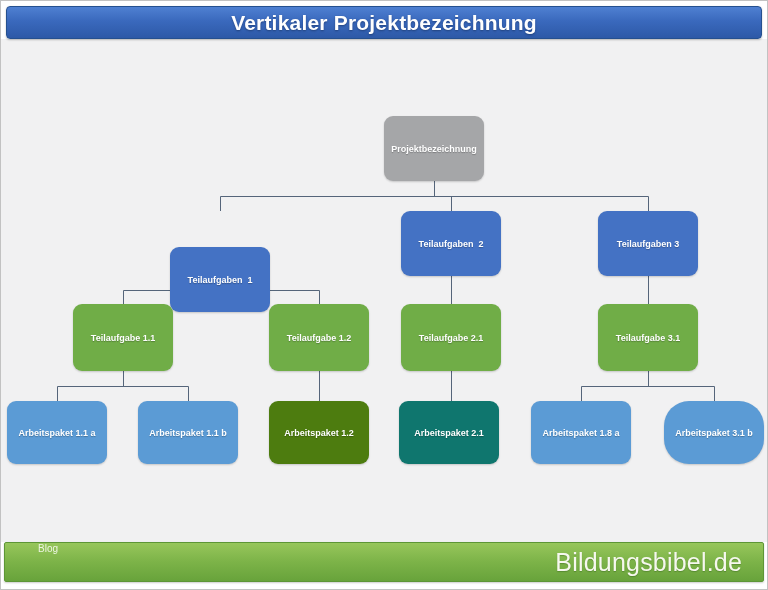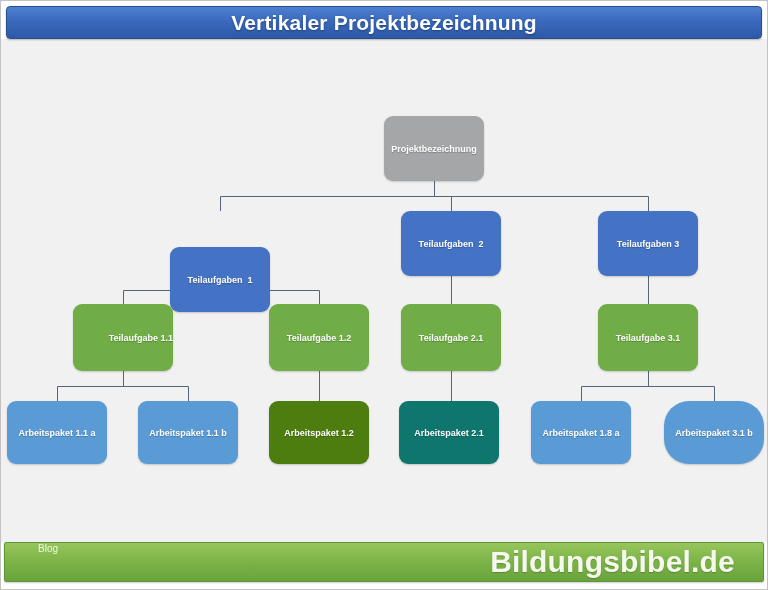--- a/index.html
+++ b/index.html
@@ -51,22 +51,22 @@
     border:1px solid #5d9636;
     border-radius:2px;
     background:linear-gradient(180deg,#97c65b 0%,#7cb348 50%,#68a33b 100%);
     box-shadow:0 1px 2px rgba(0,0,0,0.2);
   }
   .footer-blog{
     position:absolute;left:33px;top:0px;
     font-size:10px;color:#eef5e2;
   }
   .footer-brand{
-    position:absolute;right:28px;top:50%;transform:translateY(-50%);
-    font-size:30px;font-weight:bold;color:#f6f8ee;
+    position:absolute;right:21px;top:50%;transform:translateY(-50%);
+    font-size:25px;font-weight:normal;color:#f6f8ee;
     text-shadow:0 1px 1px rgba(40,80,20,0.35);
     letter-spacing:0.2px;
   }
 </style>
 </head>
 <body>
 
 <div class="canvas">
 
   <div class="diagram-bg"></div>
@@ -105,21 +105,21 @@
       </div>
       <div class="node" style="left: 169px; top: 210px; width: 100px; height: 65px; background: rgb(68, 114, 196); margin-top: 36px;">
         <span>Teilaufgaben  1</span>
       </div>
       <div class="node" style="left: 400px; top: 210px; width: 100px; height: 65px; background: rgb(68, 114, 196);">
         <span>Teilaufgaben  2</span>
       </div>
       <div class="node" style="left: 597px; top: 210px; width: 100px; height: 65px; background: rgb(68, 114, 196);">
         <span>Teilaufgaben 3</span>
       </div>
-      <div class="node" style="left: 72px; top: 303px; width: 100px; height: 67px; background: rgb(112, 173, 71); justify-content: flex-end;">
+      <div class="node" style="left: 72px; top: 303px; width: 100px; height: 67px; background: rgb(112, 173, 71);">
         <span>Teilaufgabe 1.1</span>
       </div>
       <div class="node" style="left: 268px; top: 303px; width: 100px; height: 67px; background: rgb(112, 173, 71);">
         <span>Teilaufgabe 1.2</span>
       </div>
       <div class="node" style="left: 400px; top: 303px; width: 100px; height: 67px; background: rgb(112, 173, 71);">
         <span>Teilaufgabe 2.1</span>
       </div>
       <div class="node" style="left: 597px; top: 303px; width: 100px; height: 67px; background: rgb(112, 173, 71);">
         <span>Teilaufgabe 3.1</span>

